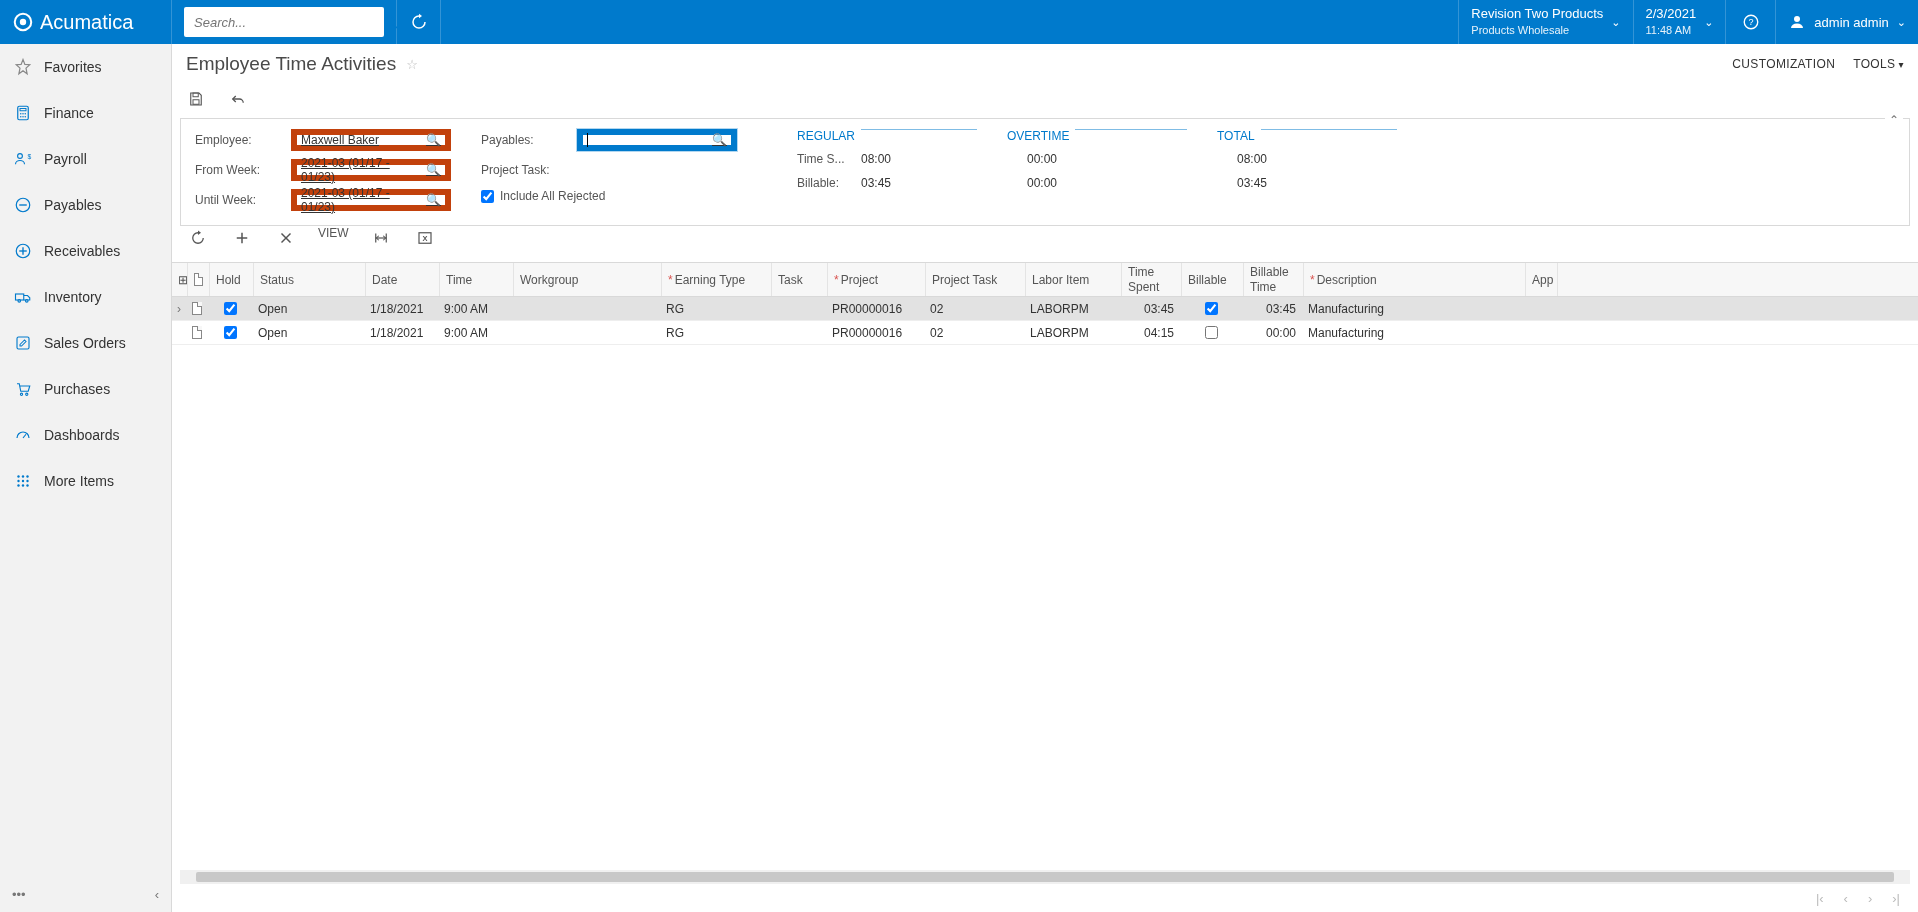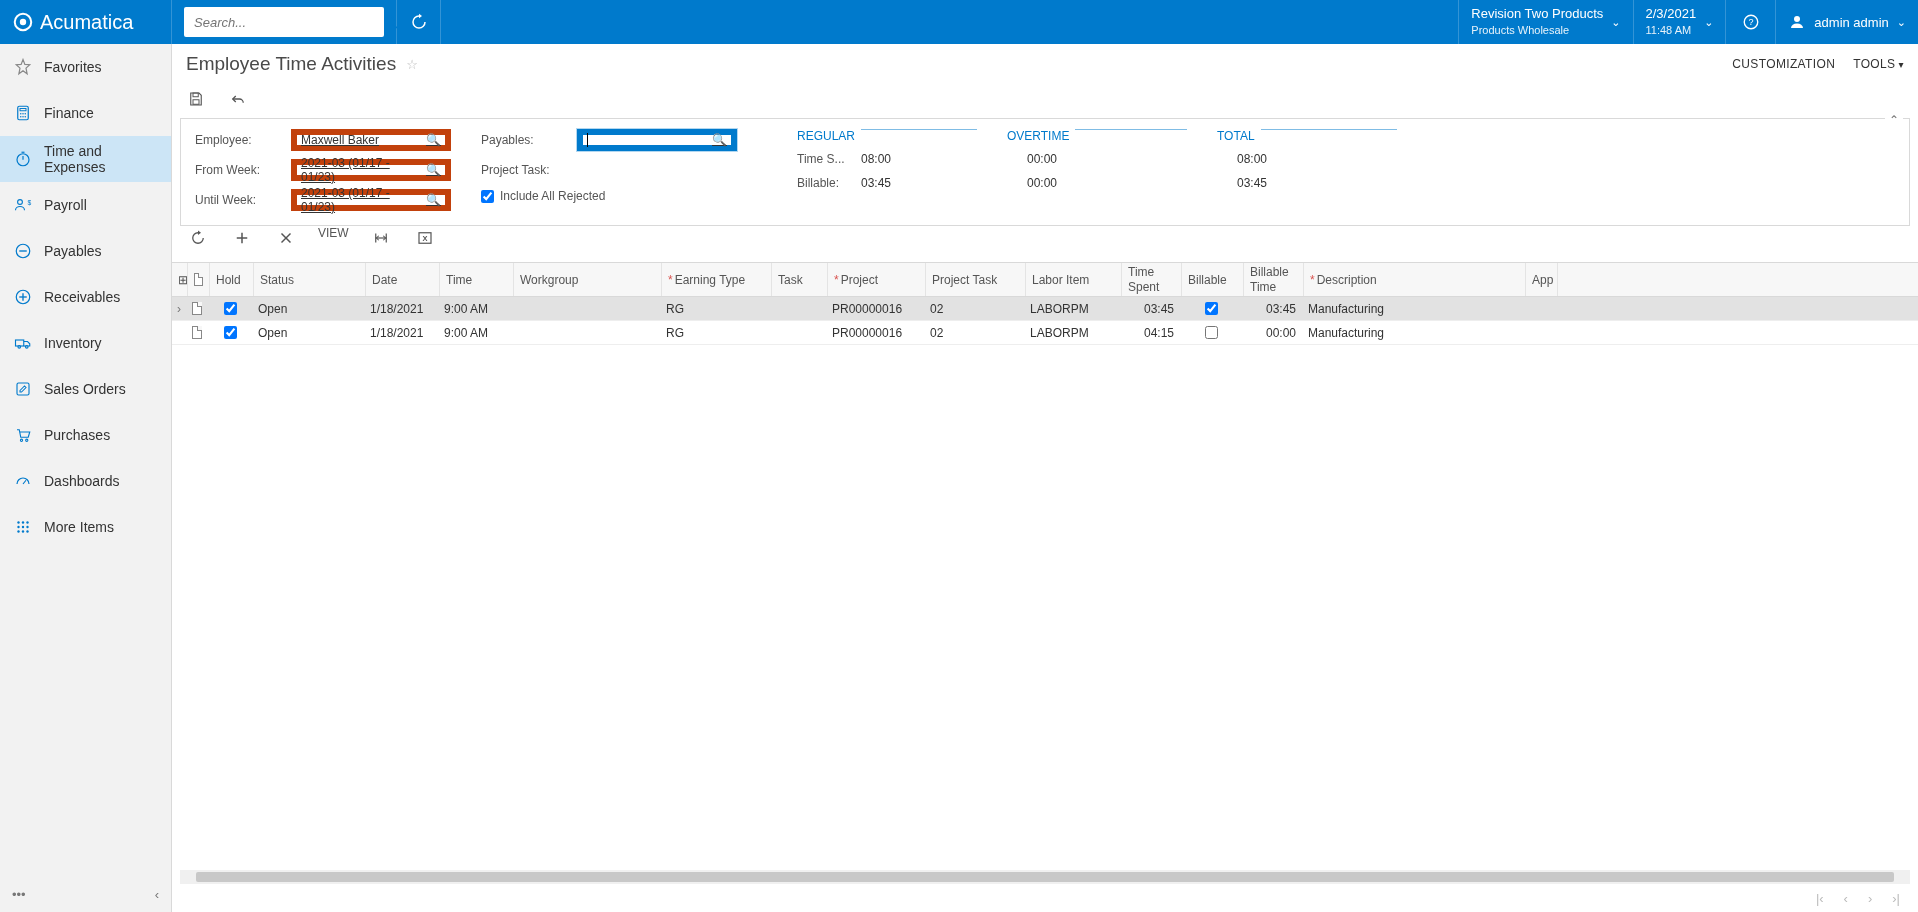--- a/index.html
+++ b/index.html
@@ -175,30 +175,20 @@
           <circle cx="9" cy="13" r="1" fill="currentColor"></circle>
           <circle cx="12" cy="13" r="1" fill="currentColor"></circle>
           <circle cx="15" cy="13" r="1" fill="currentColor"></circle>
           <circle cx="9" cy="17" r="1" fill="currentColor"></circle>
           <circle cx="12" cy="17" r="1" fill="currentColor"></circle>
           <circle cx="15" cy="17" r="1" fill="currentColor"></circle>
         </svg>
       </span>
     <span>Finance</span>
   </div>
-  <div class="side-item active">
-    <span class="side-icon">
-        <svg class="icon-svg" viewBox="0 0 24 24">
-          <circle cx="12" cy="13" r="8" fill="none" stroke="currentColor" stroke-width="1.6"></circle>
-          <line x1="12" y1="13" x2="12" y2="8" stroke="currentColor" stroke-width="1.6"></line>
-          <line x1="10" y1="3" x2="14" y2="3" stroke="currentColor" stroke-width="1.6"></line>
-        </svg>
-      </span>
-    <span>Time and Expenses</span>
-  </div>
   <div class="side-item">
     <span class="side-icon">
         <svg class="icon-svg" viewBox="0 0 24 24">
           <circle cx="8" cy="8" r="3.2" fill="none" stroke="currentColor" stroke-width="1.5"></circle>
           <path d="M2 19c0-3 3-5 6-5s6 2 6 5" fill="none" stroke="currentColor" stroke-width="1.5"></path>
           <text x="18" y="12" font-size="9" fill="currentColor">$</text>
         </svg>
       </span>
     <span>Payroll</span>
   </div>

